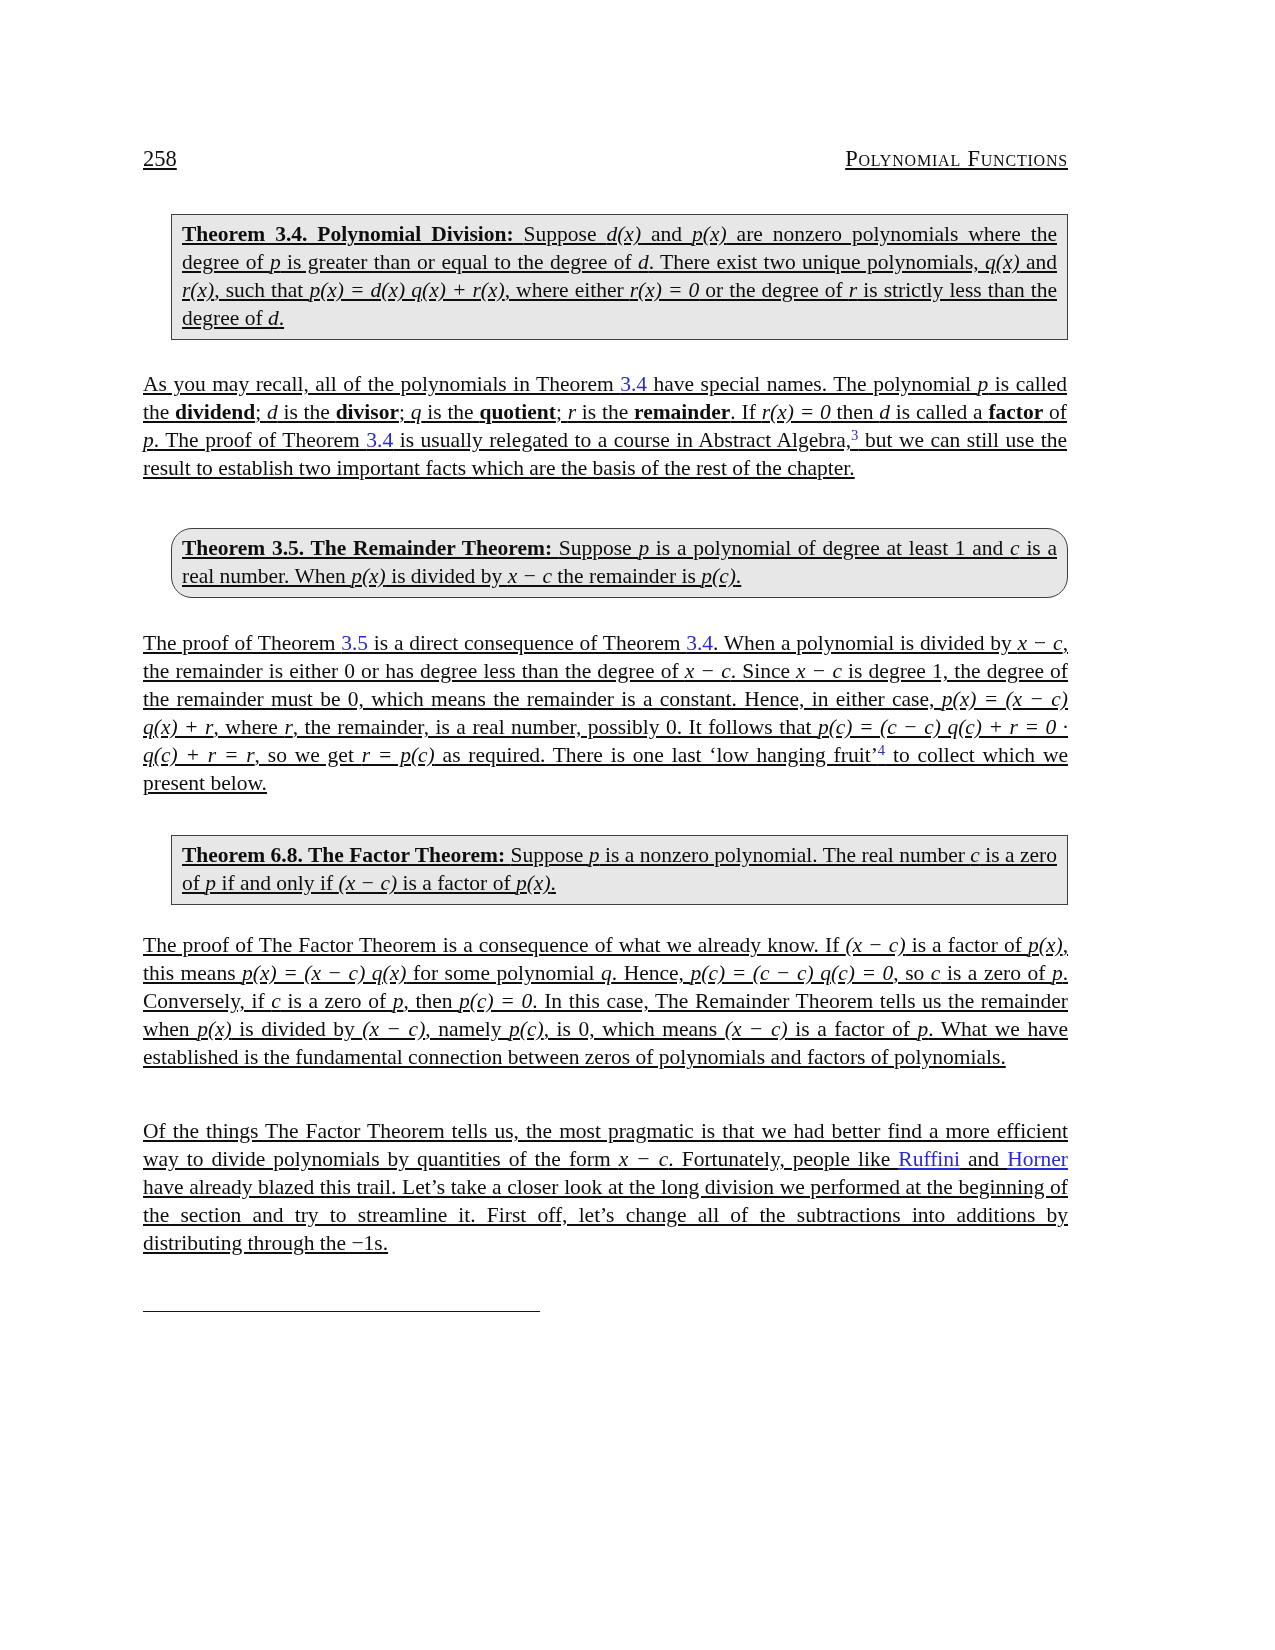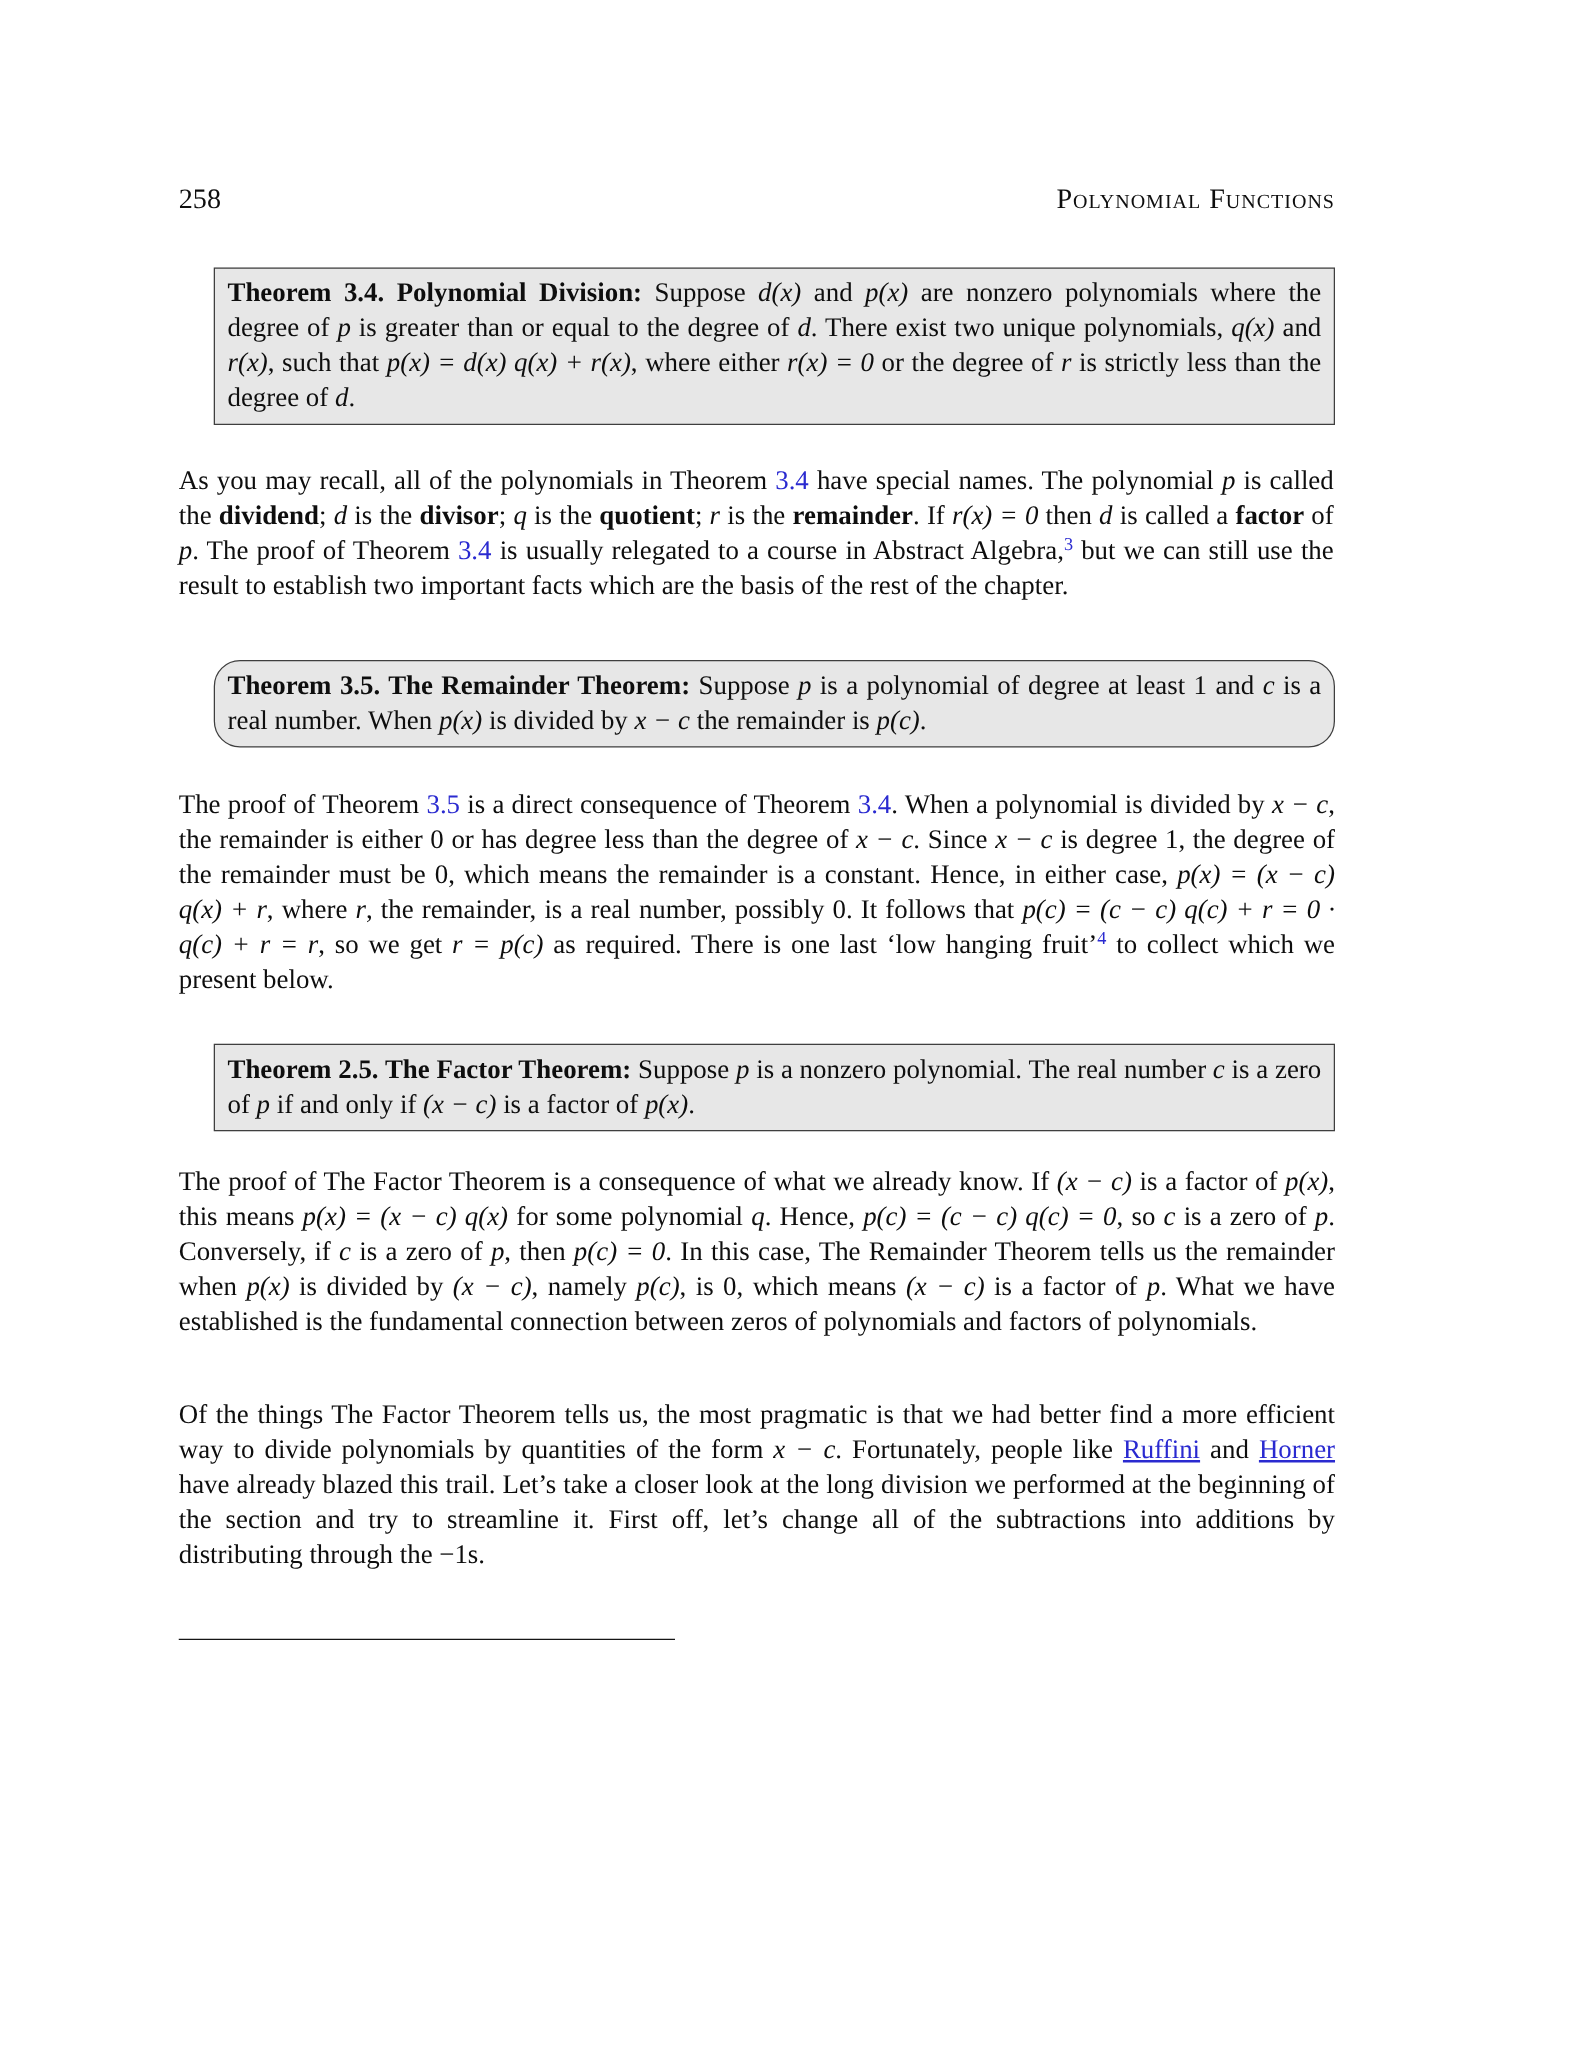--- a/index.html
+++ b/index.html
@@ -7,21 +7,21 @@
     padding: 0;
     background: #ffffff;
   }
   body {
     width: 1275px;
     height: 1650px;
     overflow: hidden;
     font-family: "Liberation Serif", "DejaVu Serif", serif;
     color: #0e0e0e;
   }
-  .page { width: 1275px; height: 1650px; }
+  .page { width: 1275px; height: 1650px; text-decoration: underline; }
   .content {
     margin-left: 143px;
     width: 925px;
     padding-top: 146px;
   }
   .pagehead {
     display: flex;
     justify-content: space-between;
     align-items: baseline;
     font-size: 22.5px;
@@ -97,21 +97,21 @@
     </div>
 
     <div class="thmbox box34"><span class="seg-b">Theorem 3.4. Polynomial Division: </span>Suppose <span class="seg-i">d(x)</span> and <span class="seg-i">p(x)</span> are nonzero polynomials where the degree of <span class="seg-i">p</span> is greater than or equal to the degree of <span class="seg-i">d</span>. There exist two unique polynomials, <span class="seg-i">q(x)</span> and <span class="seg-i">r(x)</span>, such that <span class="seg-i">p(x) = d(x) q(x) + r(x)</span>, where either <span class="seg-i">r(x) = 0</span> or the degree of <span class="seg-i">r</span> is strictly less than the degree of <span class="seg-i">d</span>.</div>
 
     <p class="para p1">As you may recall, all of the polynomials in Theorem <span class="seg-ref">3.4</span> have special names.  The polynomial <span class="seg-i">p</span> is called the <span class="seg-b">dividend</span>; <span class="seg-i">d</span> is the <span class="seg-b">divisor</span>; <span class="seg-i">q</span> is the <span class="seg-b">quotient</span>; <span class="seg-i">r</span> is the <span class="seg-b">remainder</span>. If <span class="seg-i">r(x) = 0</span> then <span class="seg-i">d</span> is called a <span class="seg-b">factor</span> of <span class="seg-i">p</span>.  The proof of Theorem <span class="seg-ref">3.4</span> is usually relegated to a course in Abstract Algebra,<span class="seg-supref">3</span> but we can still use the result to establish two important facts which are the basis of the rest of the chapter.</p>
 
     <div class="thmbox box35"><span class="seg-b">Theorem 3.5. The Remainder Theorem: </span>Suppose <span class="seg-i">p</span> is a polynomial of degree at least 1 and <span class="seg-i">c</span> is a real number. When <span class="seg-i">p(x)</span> is divided by <span class="seg-i">x − c</span> the remainder is <span class="seg-i">p(c)</span>.</div>
 
     <p class="para p2">The proof of Theorem <span class="seg-ref">3.5</span> is a direct consequence of Theorem <span class="seg-ref">3.4</span>.  When a polynomial is divided by <span class="seg-i">x − c</span>, the remainder is either 0 or has degree less than the degree of <span class="seg-i">x − c</span>.  Since <span class="seg-i">x − c</span> is degree 1, the degree of the remainder must be 0, which means the remainder is a constant.  Hence, in either case, <span class="seg-i">p(x) = (x − c) q(x) + r</span>, where <span class="seg-i">r</span>, the remainder, is a real number, possibly 0.  It follows that <span class="seg-i">p(c) = (c − c) q(c) + r = 0 · q(c) + r = r</span>, so we get <span class="seg-i">r = p(c)</span> as required.  There is one last ‘low hanging fruit’<span class="seg-supref">4</span> to collect which we present below.</p>
 
-    <div class="thmbox box36"><span class="seg-b">Theorem 2.5. The Factor Theorem: </span>Suppose <span class="seg-i">p</span> is a nonzero polynomial. The real number <span class="seg-i">c</span> is a zero of <span class="seg-i">p</span> if and only if <span class="seg-i">(x − c)</span> is a factor of <span class="seg-i">p(x)</span>.</div>
+    <div class="thmbox box36"><span class="seg-b">Theorem 6.8. The Factor Theorem: </span>Suppose <span class="seg-i">p</span> is a nonzero polynomial. The real number <span class="seg-i">c</span> is a zero of <span class="seg-i">p</span> if and only if <span class="seg-i">(x − c)</span> is a factor of <span class="seg-i">p(x)</span>.</div>
 
     <p class="para p3">The proof of The Factor Theorem is a consequence of what we already know.  If <span class="seg-i">(x − c)</span> is a factor of <span class="seg-i">p(x)</span>, this means <span class="seg-i">p(x) = (x − c) q(x)</span> for some polynomial <span class="seg-i">q</span>.  Hence, <span class="seg-i">p(c) = (c − c) q(c) = 0</span>, so <span class="seg-i">c</span> is a zero of <span class="seg-i">p</span>.  Conversely, if <span class="seg-i">c</span> is a zero of <span class="seg-i">p</span>, then <span class="seg-i">p(c) = 0</span>.  In this case, The Remainder Theorem tells us the remainder when <span class="seg-i">p(x)</span> is divided by <span class="seg-i">(x − c)</span>, namely <span class="seg-i">p(c)</span>, is 0, which means <span class="seg-i">(x − c)</span> is a factor of <span class="seg-i">p</span>.  What we have established is the fundamental connection between zeros of polynomials and factors of polynomials.</p>
 
     <p class="para p4">Of the things The Factor Theorem tells us, the most pragmatic is that we had better find a more efficient way to divide polynomials by quantities of the form <span class="seg-i">x − c</span>.  Fortunately, people like <span class="seg-link">Ruffini</span> and <span class="seg-link">Horner</span> have already blazed this trail.  Let’s take a closer look at the long division we performed at the beginning of the section and try to streamline it.  First off, let’s change all of the subtractions into additions by distributing through the −1s.</p>
 
     <div class="footrule"></div>
 
     <div class="footnotes">
     </div>
 

